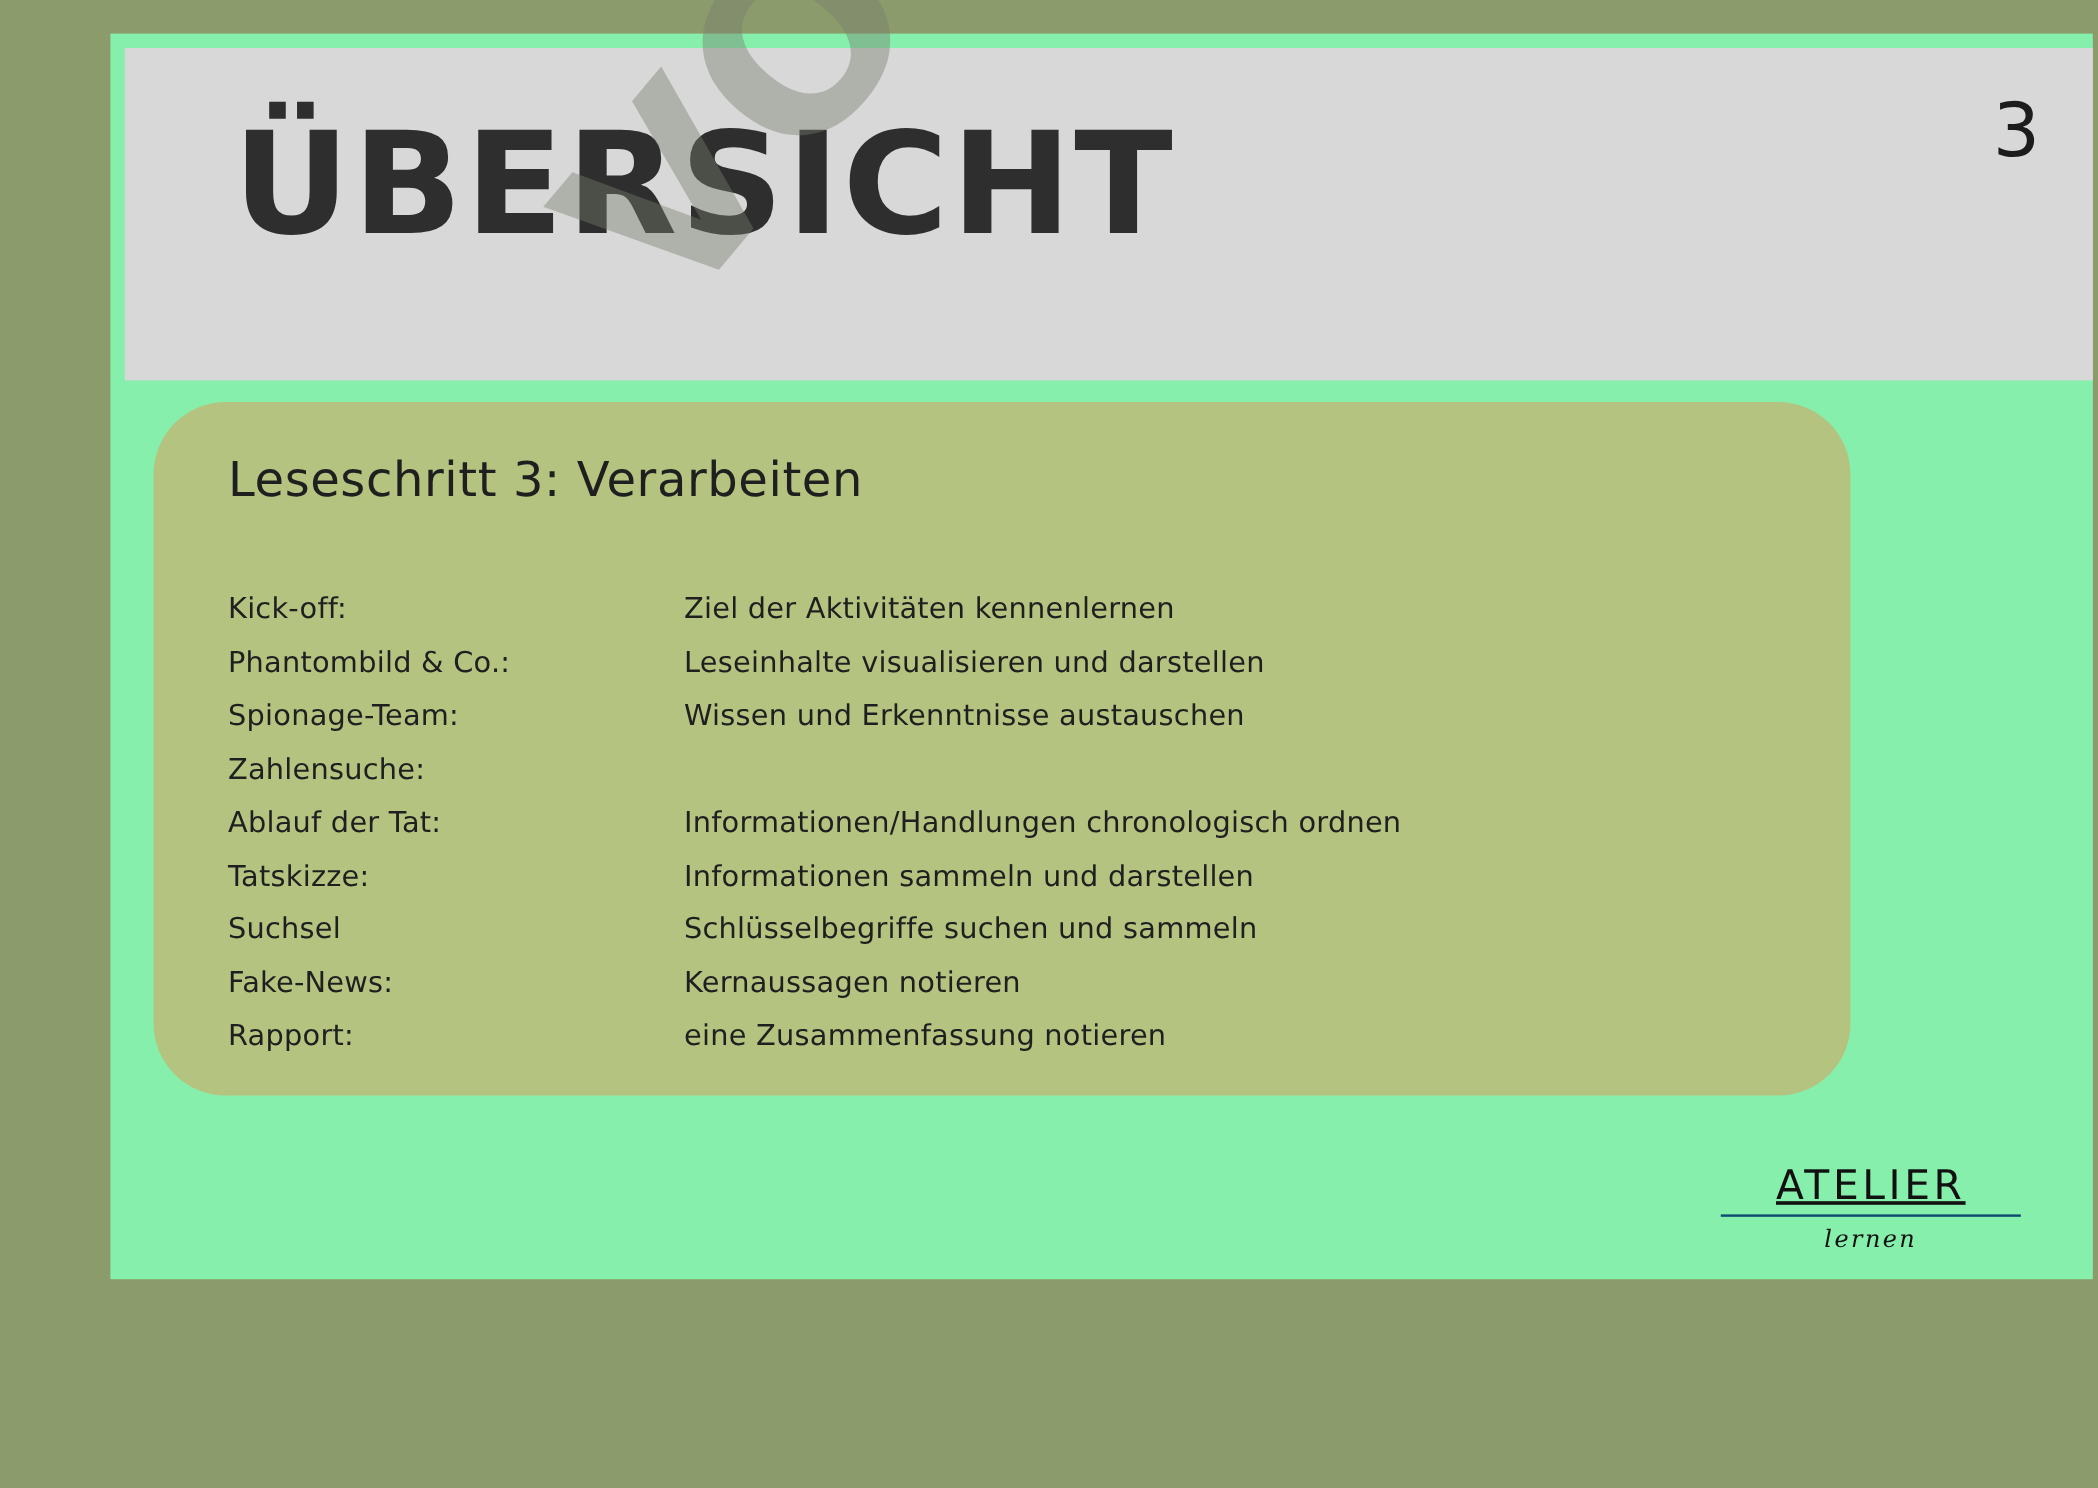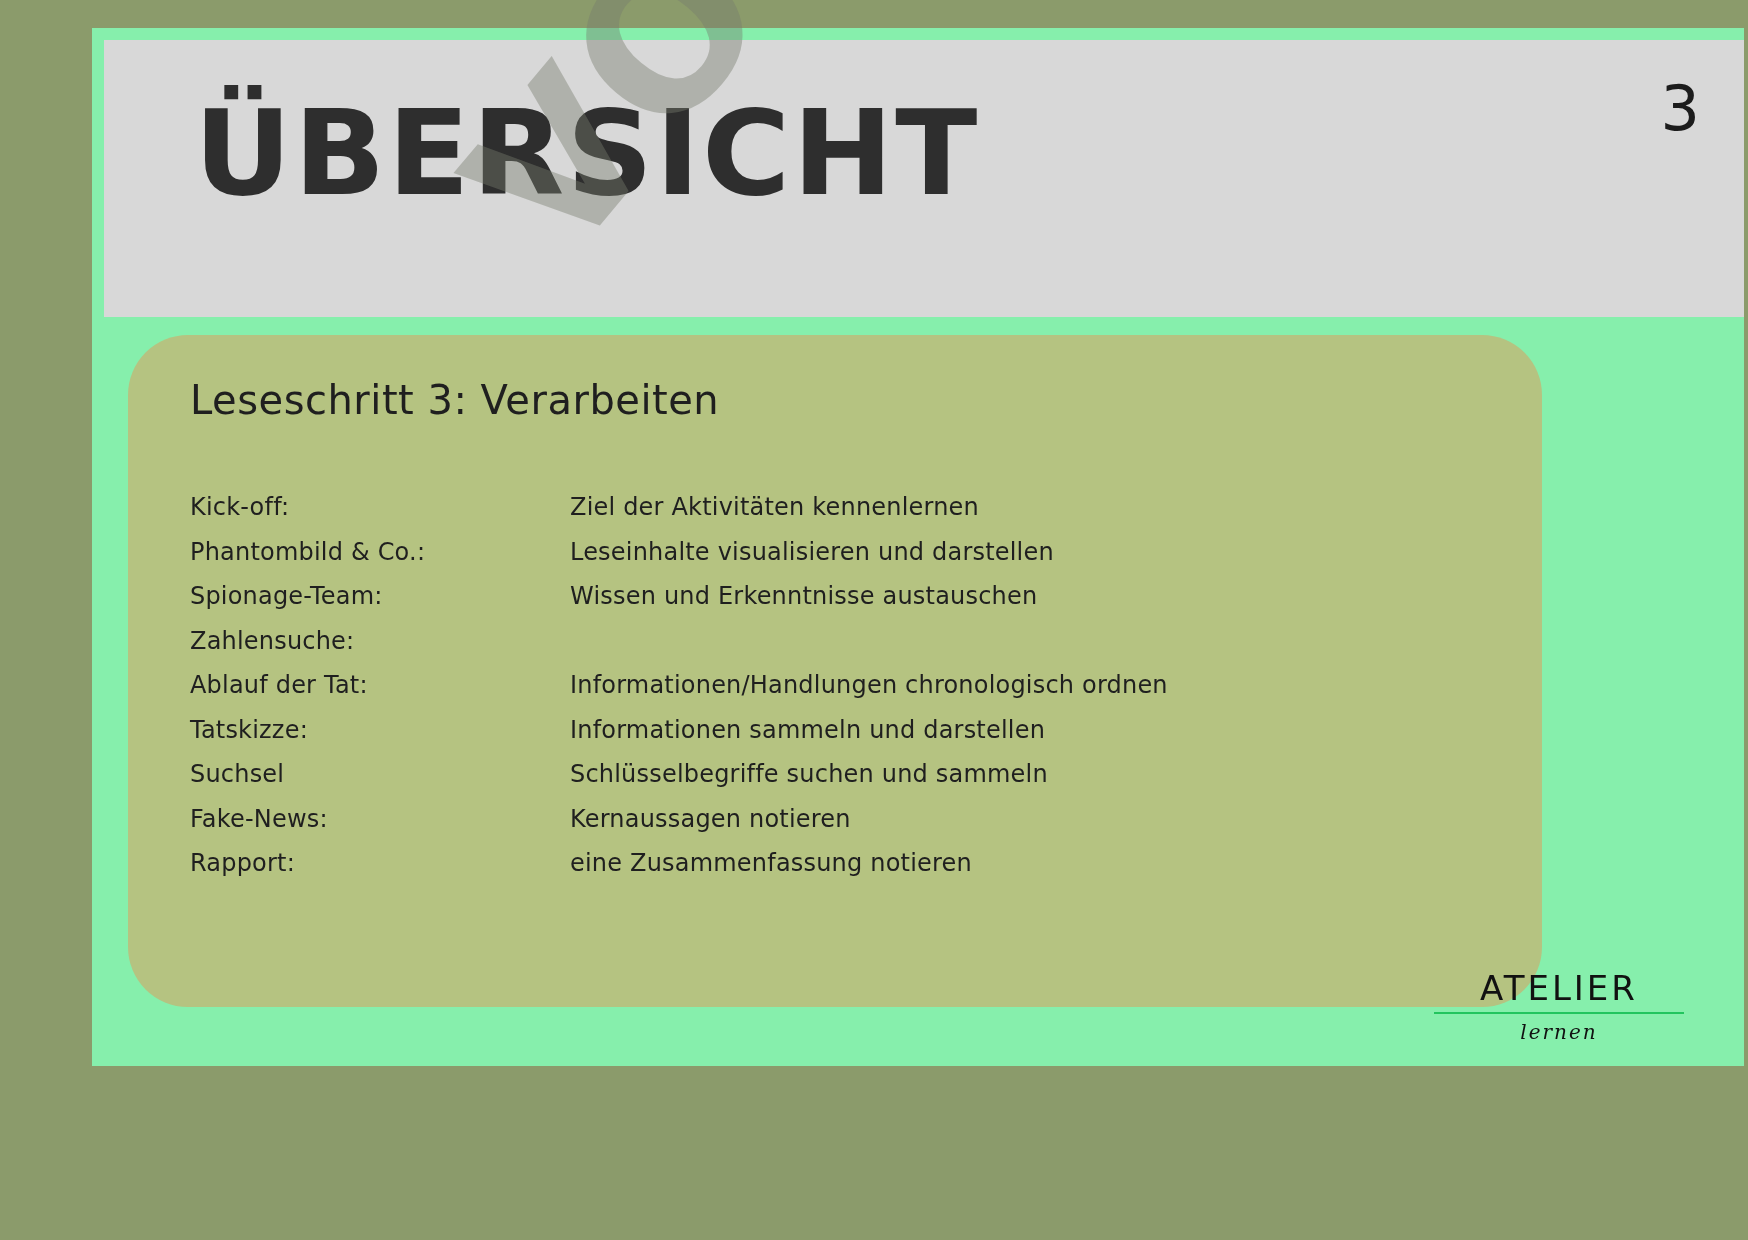--- a/index.html
+++ b/index.html
@@ -49,21 +49,21 @@
     top: 32px;
     font-size: 62px;
     color: #1c1c1c;
     font-family: "DejaVu Sans", sans-serif;
   }
   .content-card {
     position: absolute;
     left: 36px;
     top: 307px;
     width: 1414px;
-    height: 672px;
+    height: 578px;
     background: #b5c381;
     border-radius: 60px;
   }
   .card-title {
     position: absolute;
     left: 62px;
     top: 42px;
     font-size: 40px;
     color: #1f1f1f;
     font-family: "DejaVu Sans", sans-serif;
@@ -111,23 +111,24 @@
     right: 60px;
     bottom: 22px;
     text-align: center;
     width: 250px;
   }
   .logo-main {
     font-size: 34px;
     letter-spacing: 3px;
     color: #111;
     font-family: "DejaVu Sans", sans-serif;
-    border-bottom: 2px solid #22c55e;
+    border-bottom: 2px solid #0c4a6e;
     padding-bottom: 4px;
     display: block;
+    text-decoration: underline;
   }
   .logo-sub {
     display: block;
     font-size: 20px;
     font-style: italic;
     color: #111;
     font-family: "DejaVu Serif", serif;
     margin-top: 6px;
     letter-spacing: 2px;
   }

